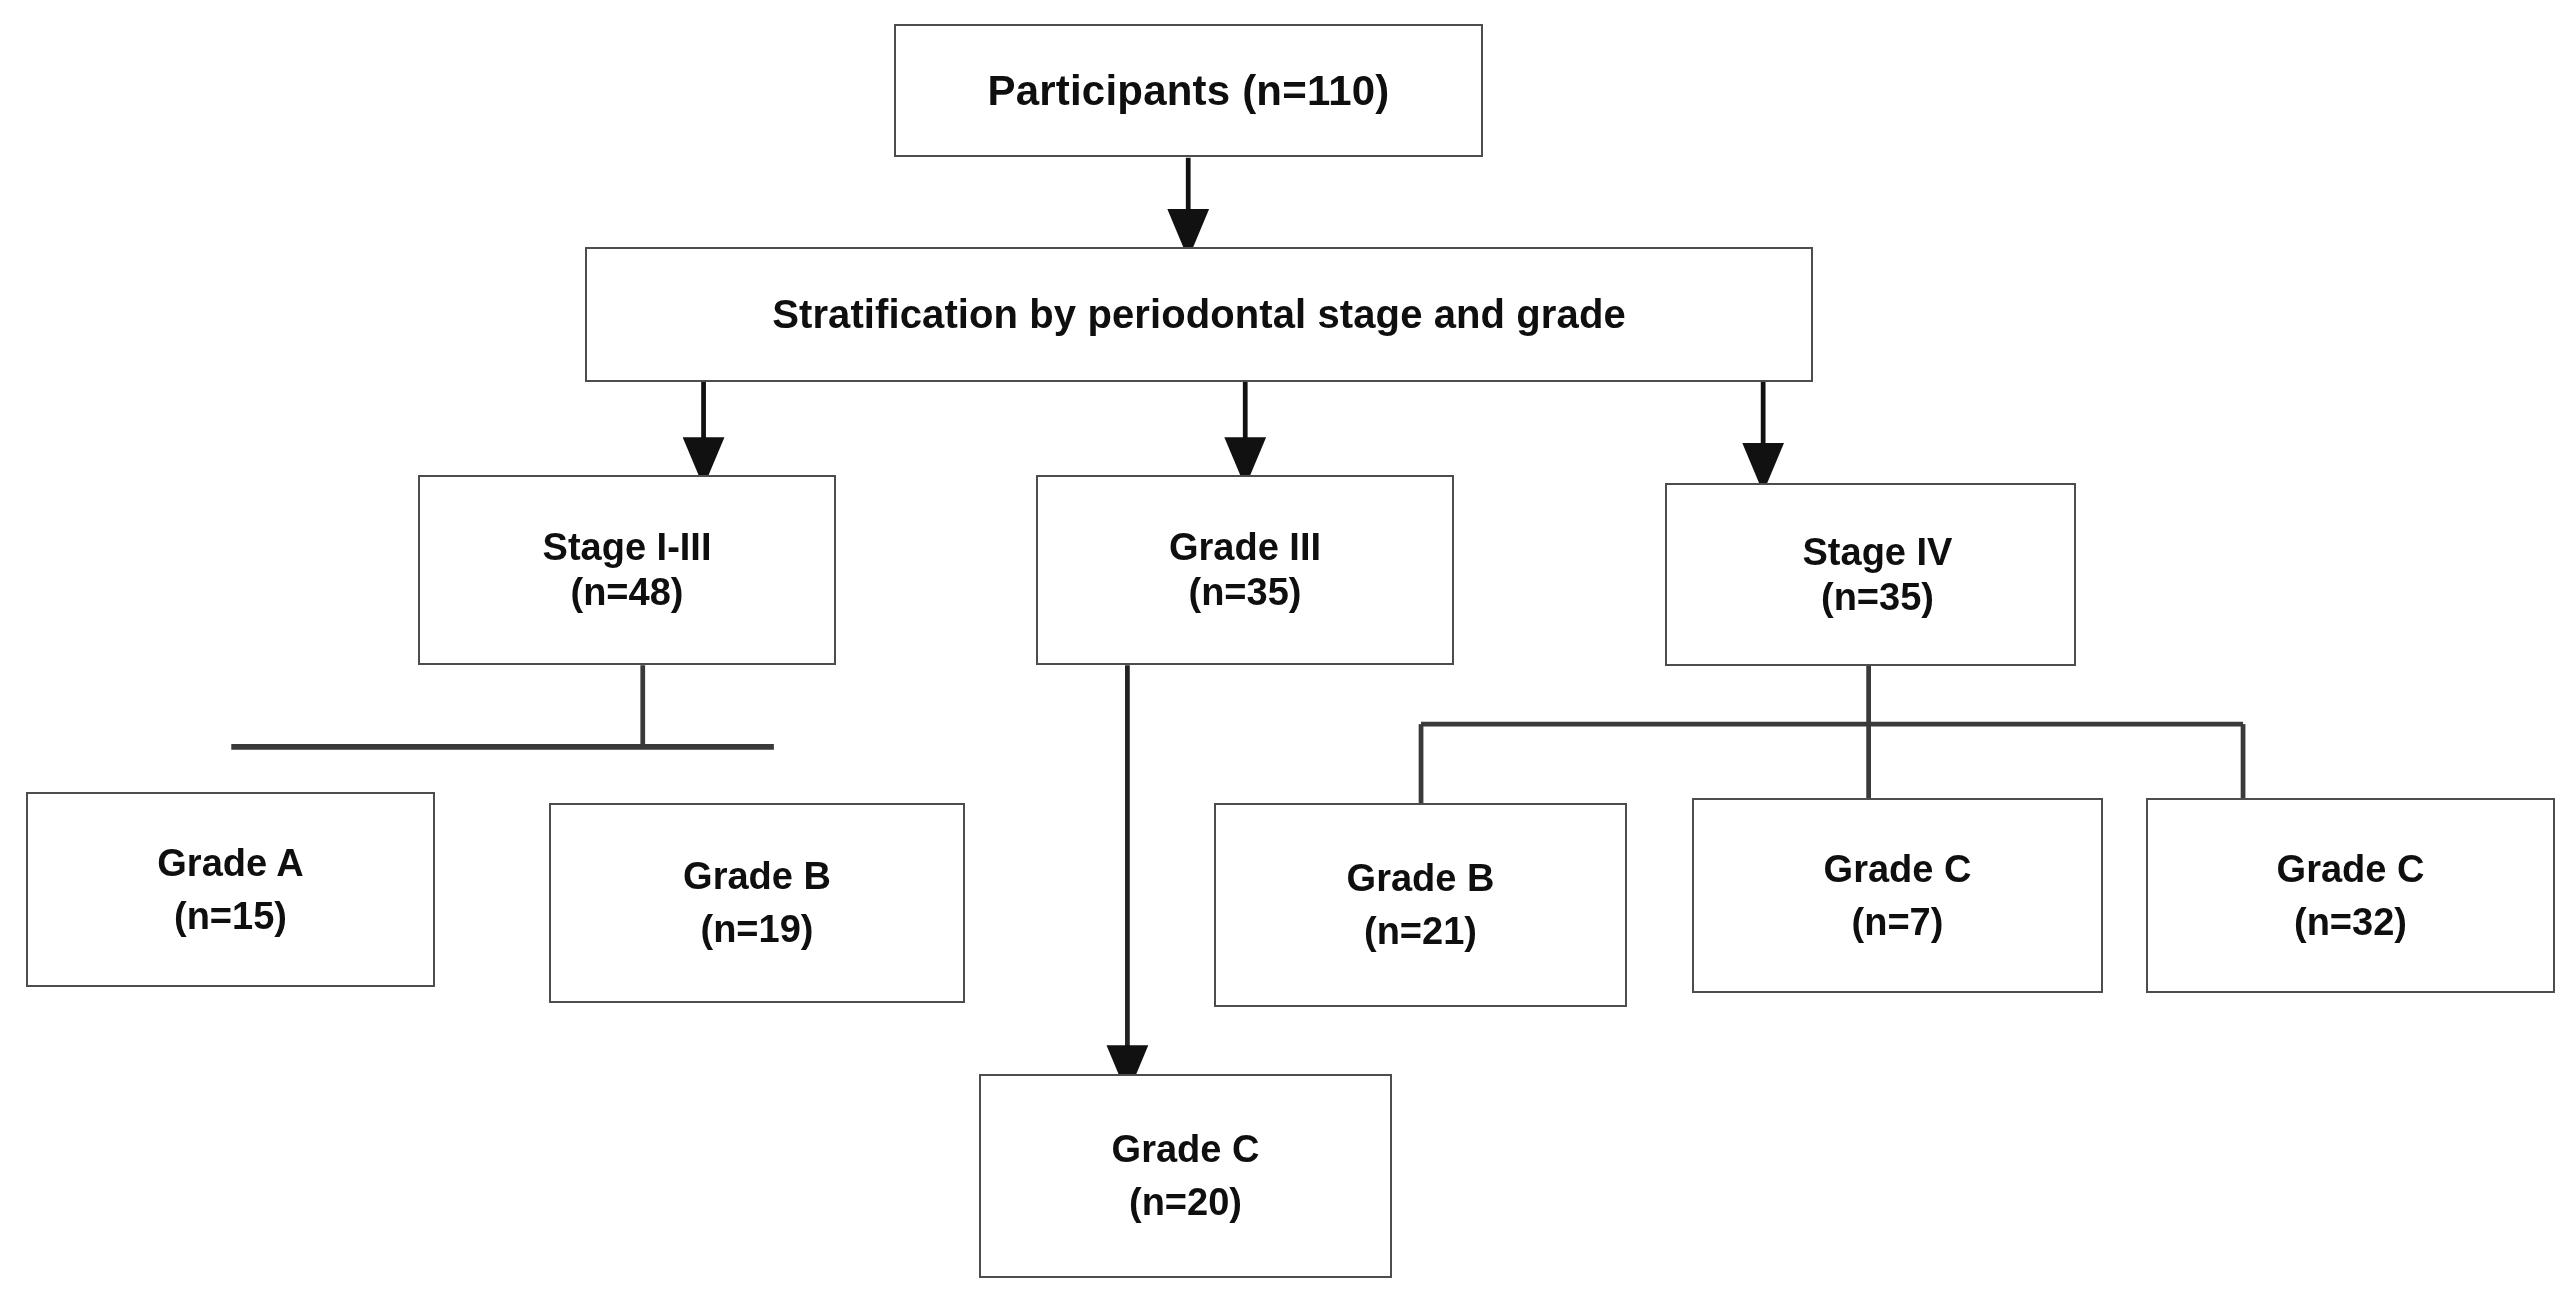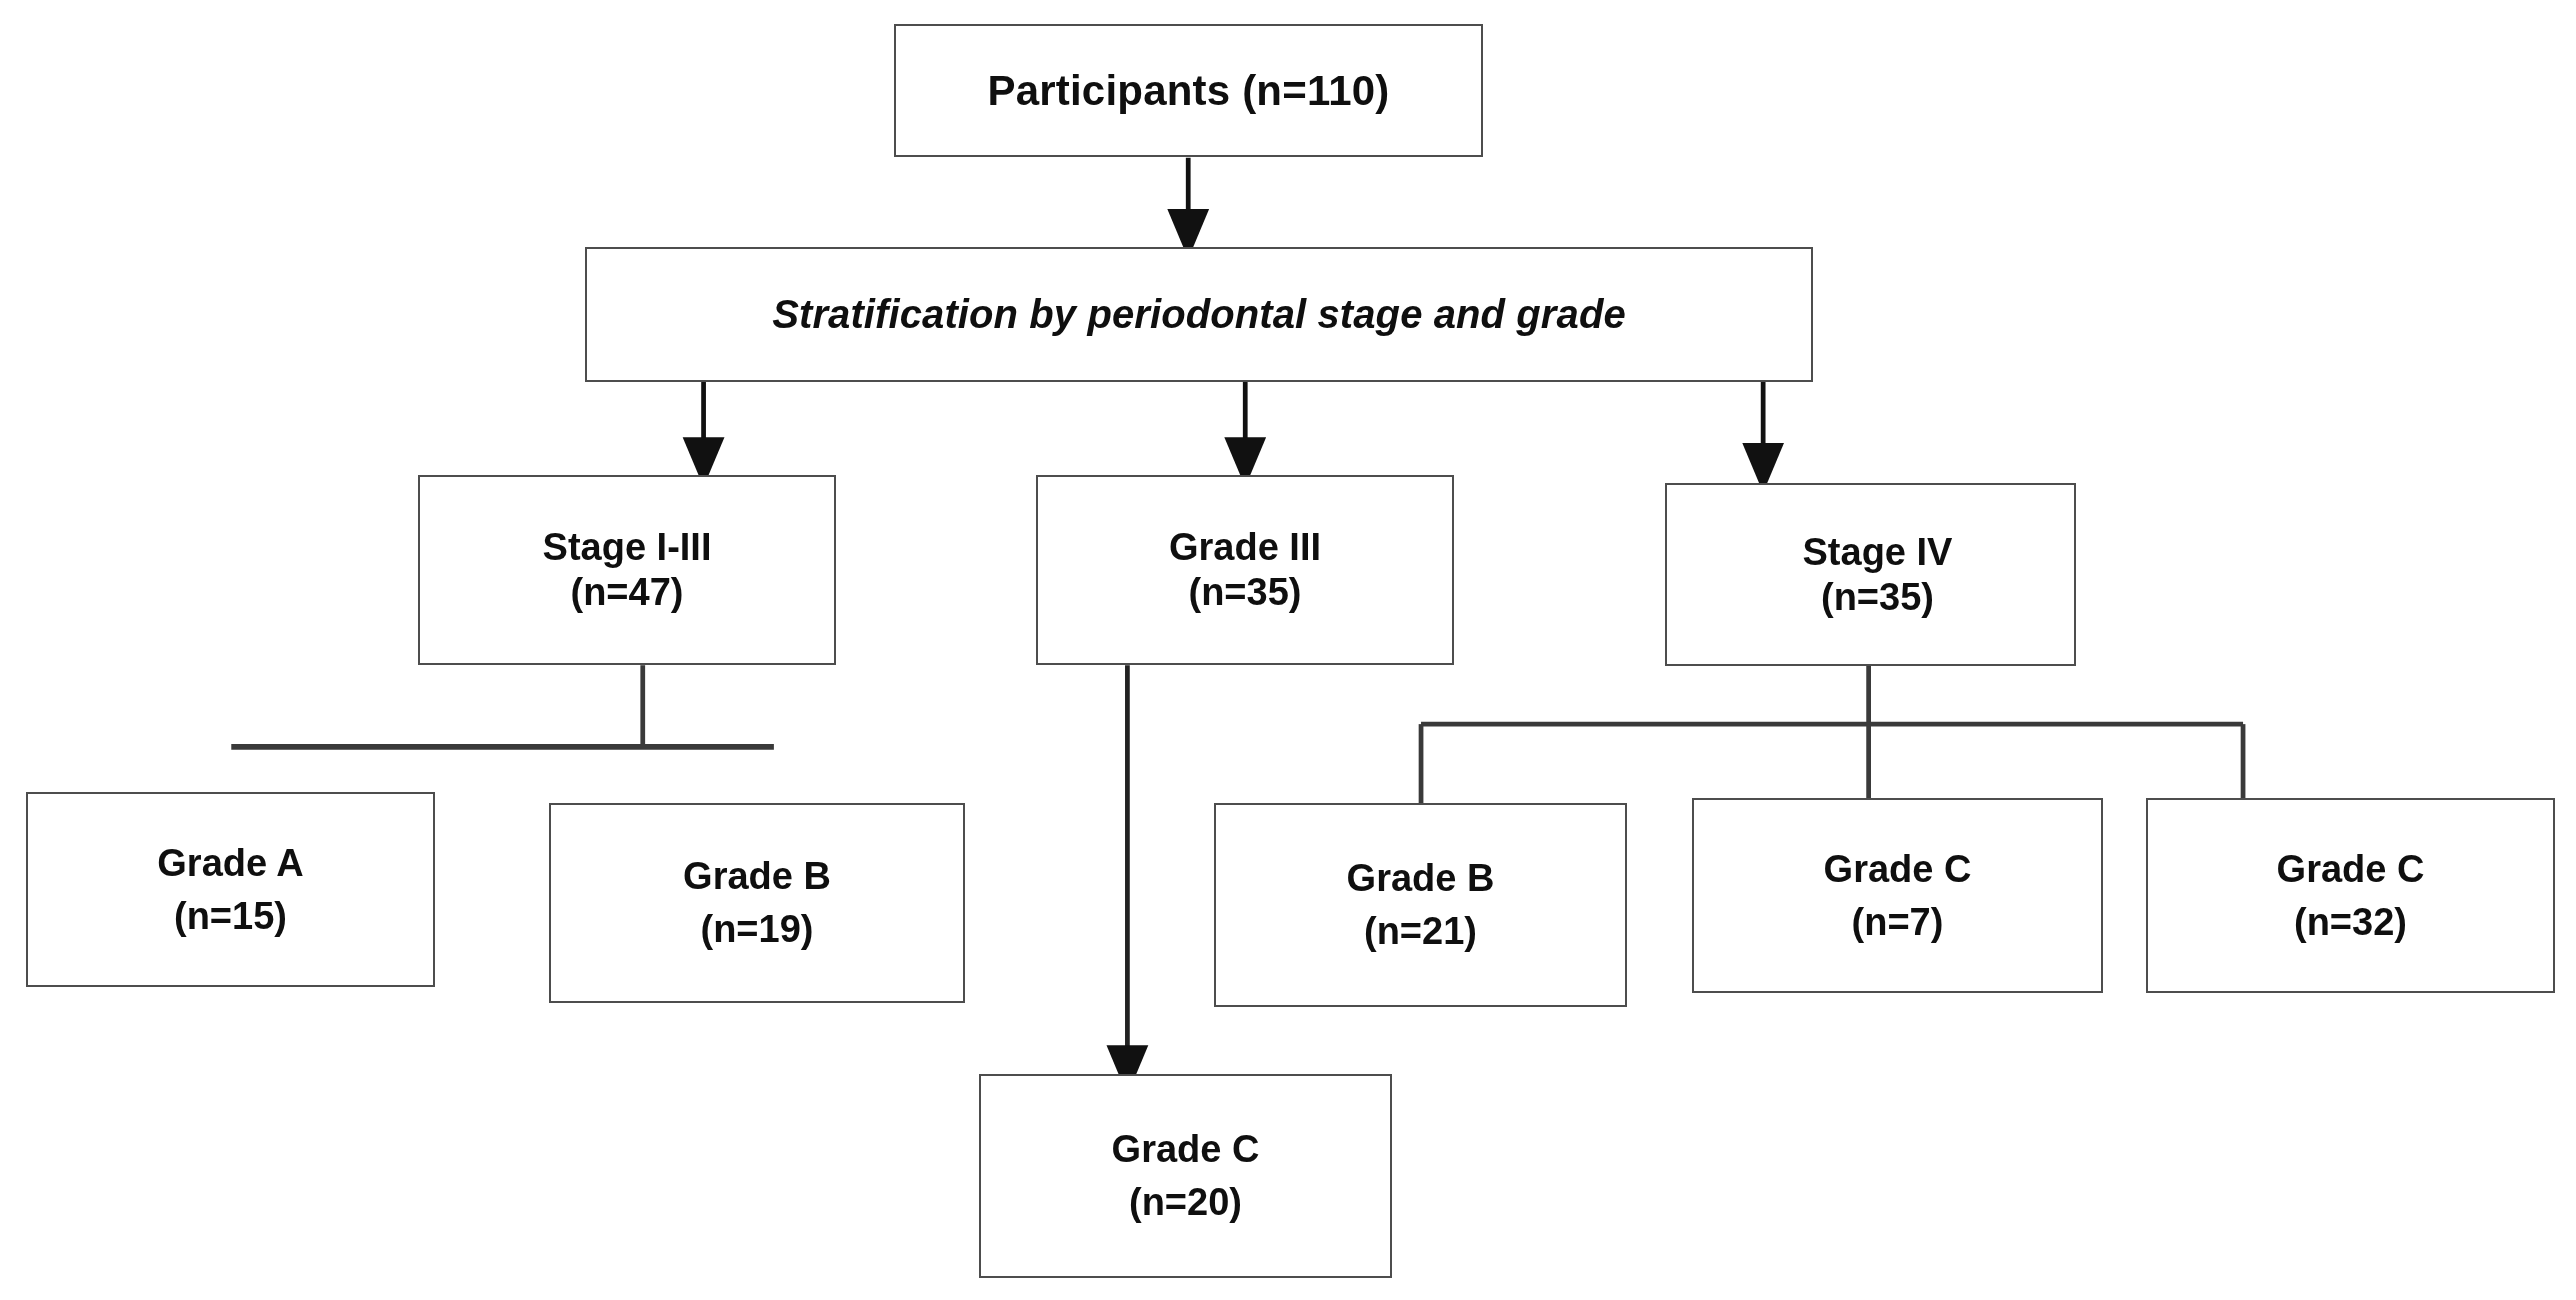--- a/index.html
+++ b/index.html
@@ -31,21 +31,21 @@
     line-height: 1.18;
     z-index: 3;
   }
   .node .line1 { display: block; }
   .node .line2 { display: block; }
 
   
   .node.single { justify-content: center; }
 
   .t-participants { font-size: 42px; letter-spacing: 0.2px; }
-  .t-strat        { font-size: 40px; letter-spacing: 0.1px; font-style: italic; }
+  .t-strat        { font-size: 40px; letter-spacing: 0.1px; }
   .t-stage        { font-size: 38px; }
   .t-grade        { font-size: 38px; gap: 8px; }
 
   svg#wires {
     position: absolute;
     left: 0;
     top: 0;
     width: 2576px;
     height: 1300px;
     z-index: 1;
@@ -85,21 +85,21 @@
   <div class="node single t-participants" style="left:894px; top:24px; width:589px; height:133px;">
     <span class="line1">Participants (n=110)</span>
   </div>
 
   <div class="node single t-strat" style="left:585px; top:247px; width:1228px; height:135px;">
     <span class="line1">Stratification by periodontal stage and grade</span>
   </div>
 
   <div class="node t-stage" style="left:418px; top:475px; width:418px; height:190px;">
     <span class="line1">Stage I-III</span>
-    <span class="line2">(n=47)</span>
+    <span class="line2">(n=48)</span>
   </div>
 
   <div class="node t-stage" style="left:1036px; top:475px; width:418px; height:190px;">
     <span class="line1">Grade III</span>
     <span class="line2">(n=35)</span>
   </div>
 
   <div class="node t-stage" style="left:1665px; top:483px; width:411px; height:183px;padding-left:14px;">
     <span class="line1">Stage IV</span>
     <span class="line2">(n=35)</span>

